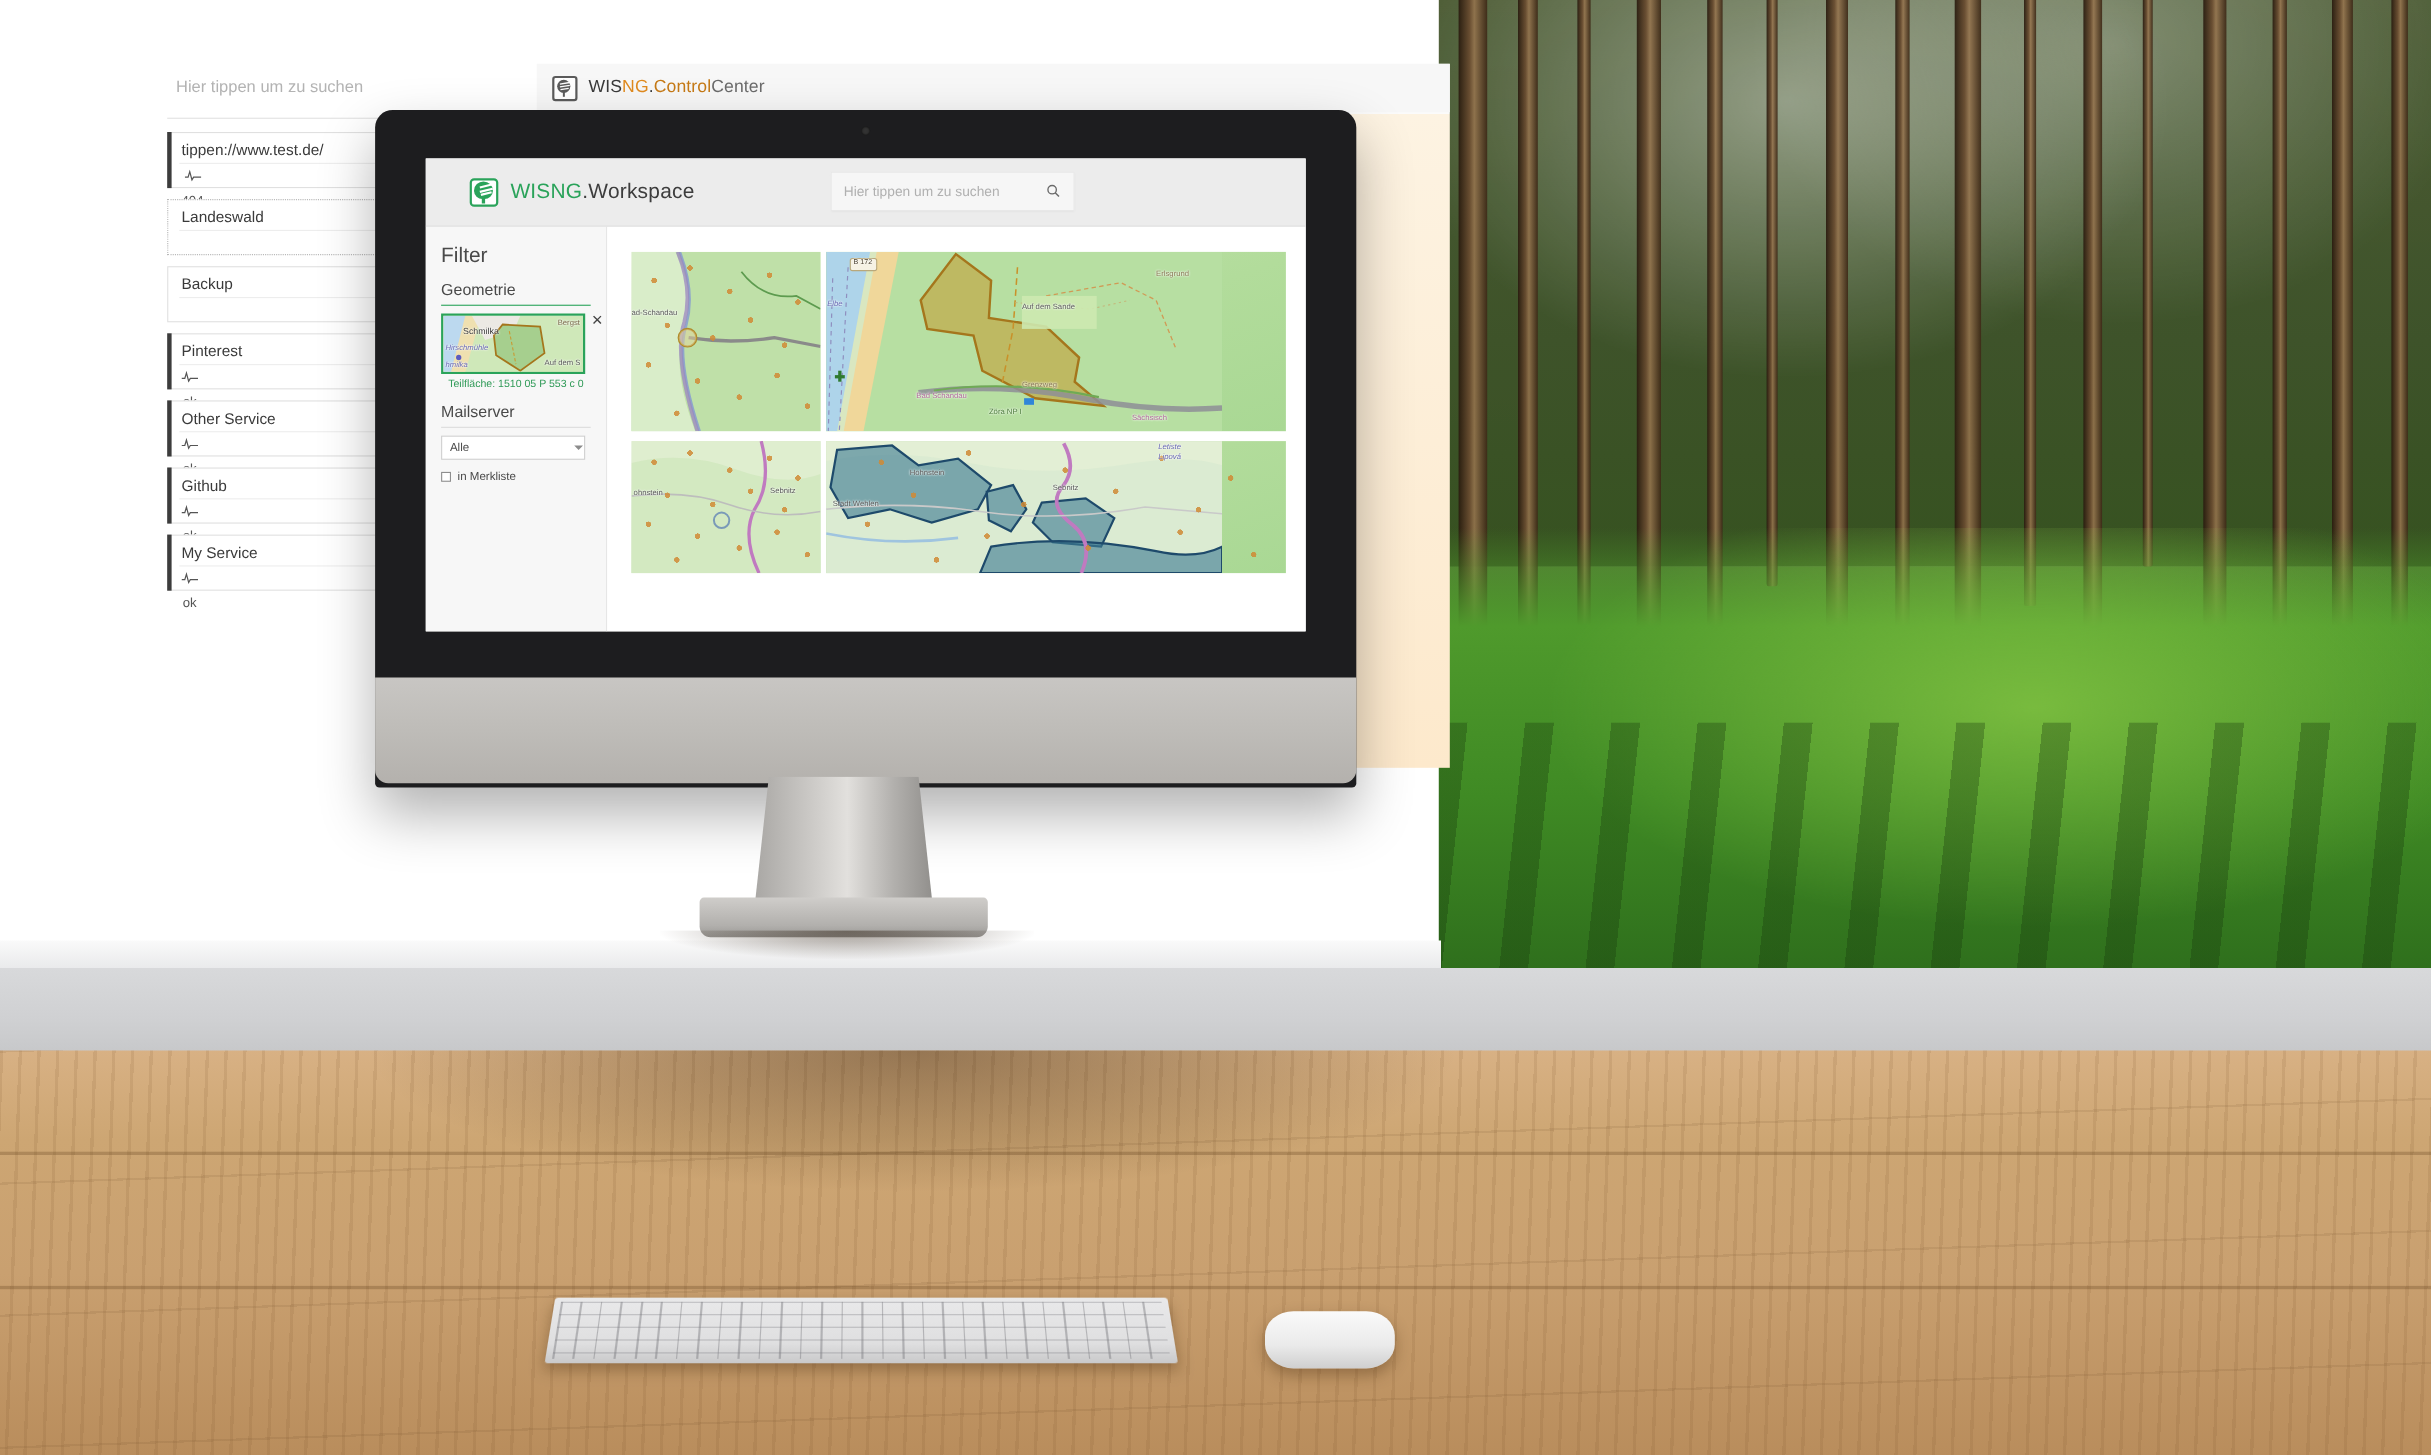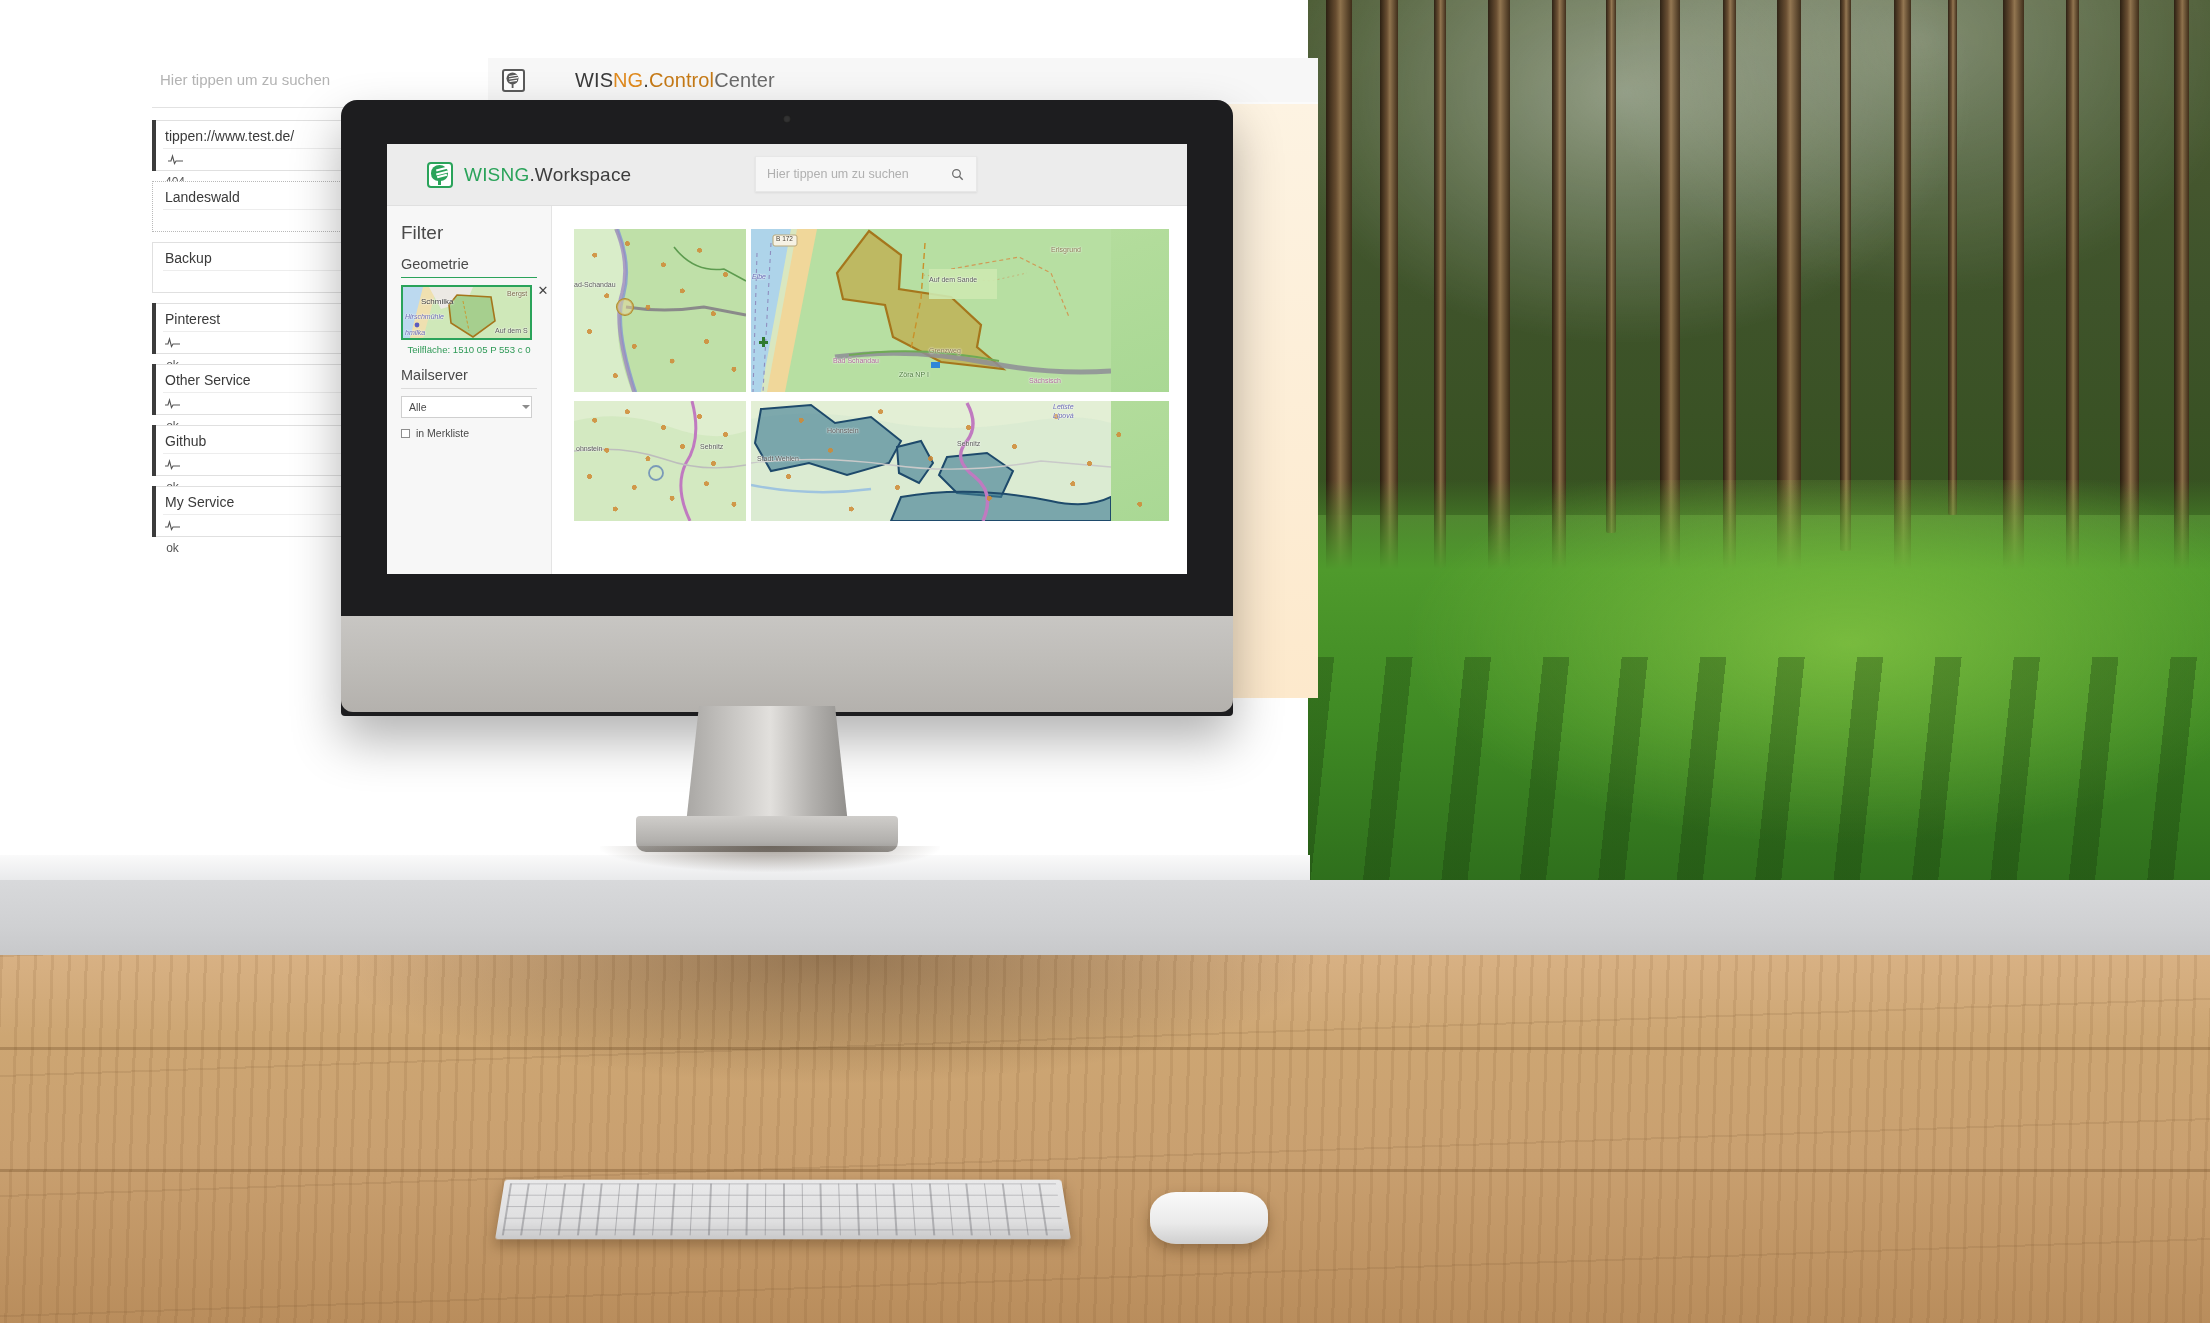--- a/index.html
+++ b/index.html
@@ -68,21 +68,21 @@
   .svc .gl { position:absolute; left:302px; top:32px; font-size:12px; color:#555; display:flex; gap:7px; align-items:center; }
   .pulse-ic, .globe-ic { display:inline-block; }
 
   
   .ccwin { position:absolute; left:488px; top:58px; width:830px; height:640px;
      background:linear-gradient(180deg,#fbfbfb 0%, #fbfbfb 46px, #fdf3e2 46px, #fde9cc 100%); }
   .ccwin .tbar { position:absolute; left:0; top:0; width:100%; height:44px;
      background:#f7f7f7; display:flex; align-items:center; padding-left:14px; gap:10px; }
   .cc-logo { width:23px; height:23px; border:2px solid #5b5b5b; border-radius:3px;
      position:relative; background:#fff; }
-  .cc-title { font-size:20px; letter-spacing:.1px;margin-left:40px; }
+  .cc-title { font-size:16px; letter-spacing:.1px; }
   .cc-title .c1 { color:#3a3a3a; } .cc-title .c2 { color:#e08a1e; }
   .cc-title .c3 { color:#3a3a3a; } .cc-title .c4 { color:#c67a16; } .cc-title .c5 { color:#6b6b6b; }
 
   
   .monitor { position:absolute; left:341px; top:100px; width:892px; height:616px;
      background:#1d1d1f; border-radius:16px 16px 4px 4px;
      box-shadow:0 24px 50px rgba(0,0,0,.30); }
   .monitor .cam { position:absolute; left:50%; top:15px; width:8px; height:8px; margin-left:-4px;
      border-radius:50%; background:#333; box-shadow:inset 0 0 2px #000; }
   .screen { position:absolute; left:46px; top:44px; width:800px; height:430px; background:#f6f6f6; overflow:hidden; }

